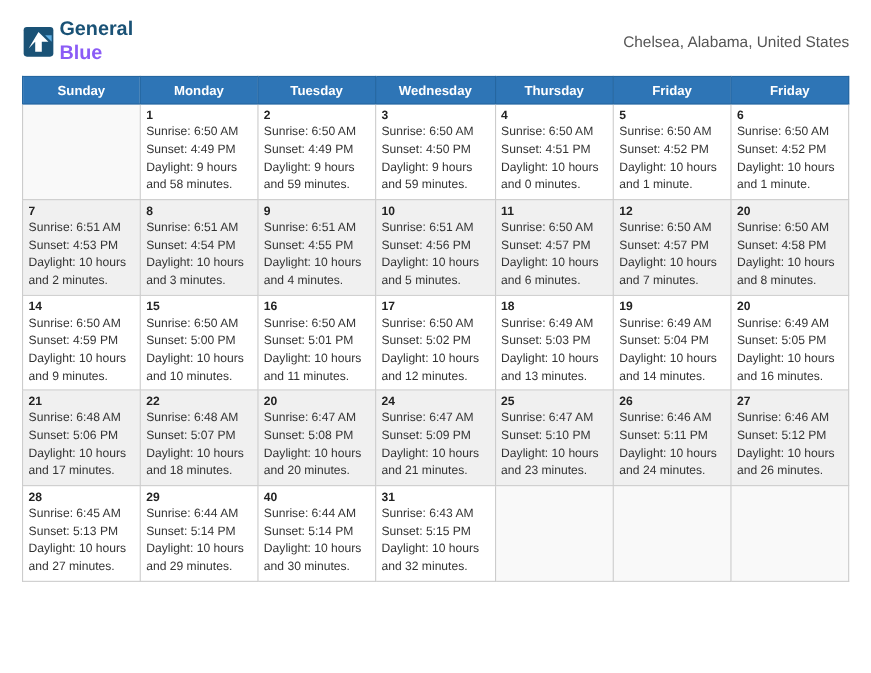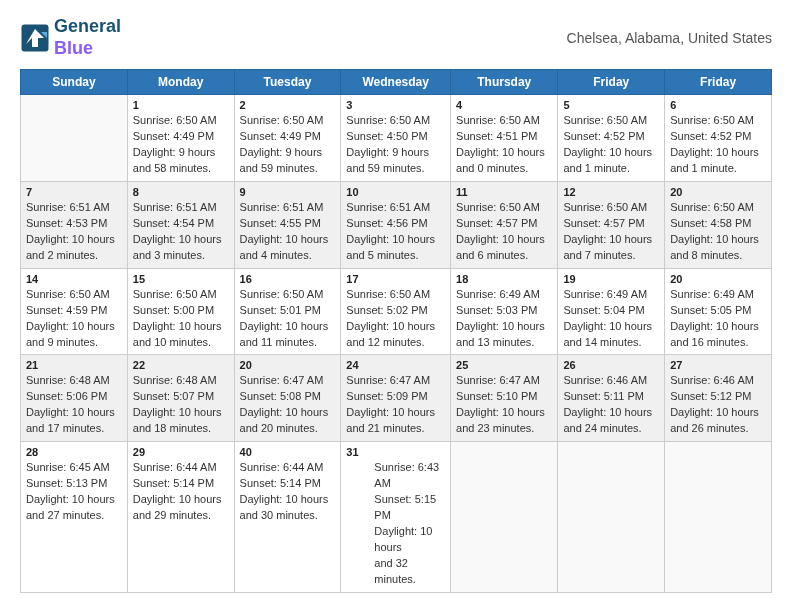--- a/index.html
+++ b/index.html
@@ -340,21 +340,21 @@
           </td>
           <td>
             <div class="day-num">40</div>
             <div class="day-info" style="white-space: pre-line;">Sunrise: 6:44 AM
 Sunset: 5:14 PM
 Daylight: 10 hours
 and 30 minutes.</div>
           </td>
           <td>
             <div class="day-num">31</div>
-            <div class="day-info" style="white-space: pre-line; margin-left: 28px;">Sunrise: 6:43 AM
+            <div class="day-info" style="white-space: pre-line;">Sunrise: 6:43 AM
 Sunset: 5:15 PM
 Daylight: 10 hours
 and 32 minutes.</div>
           </td>
           <td class="empty-cell"></td>
           <td class="empty-cell"></td>
           <td class="empty-cell"></td>
         </tr>
       </tbody>
   </table>

